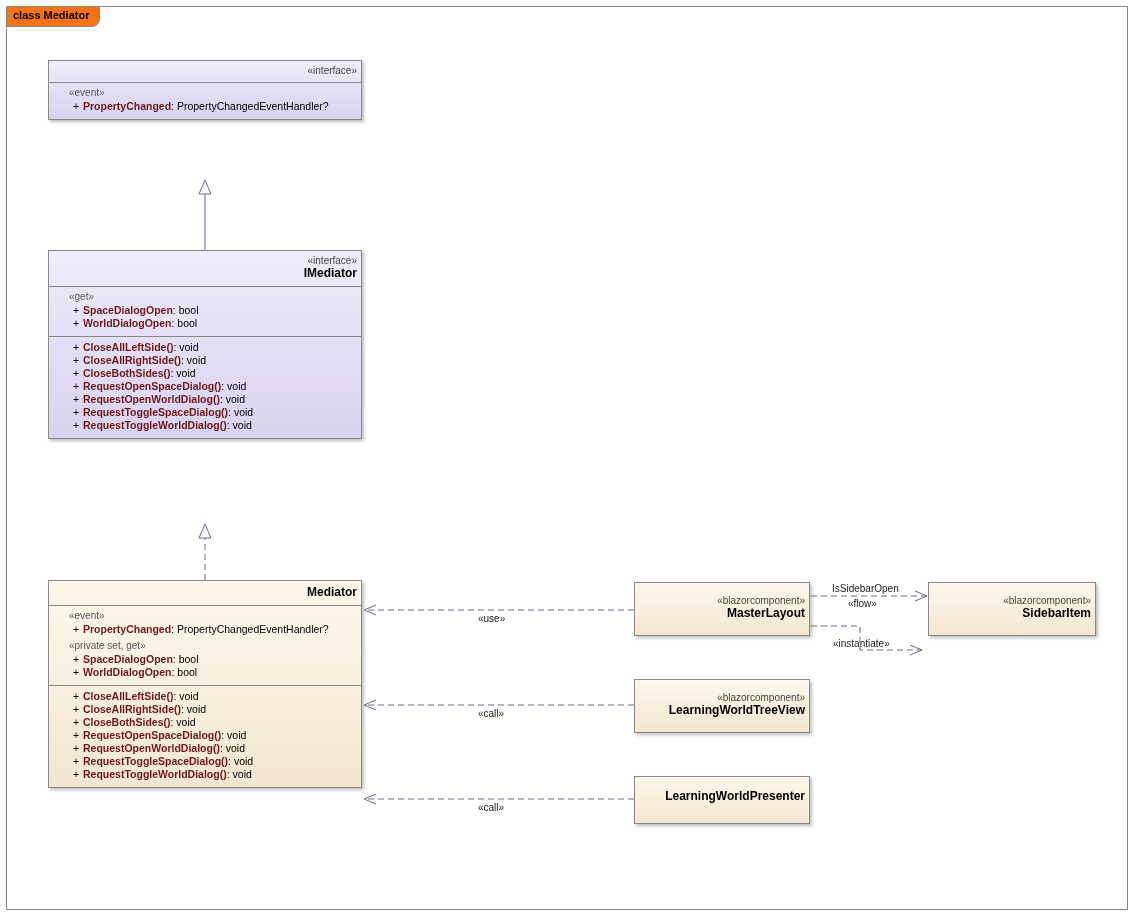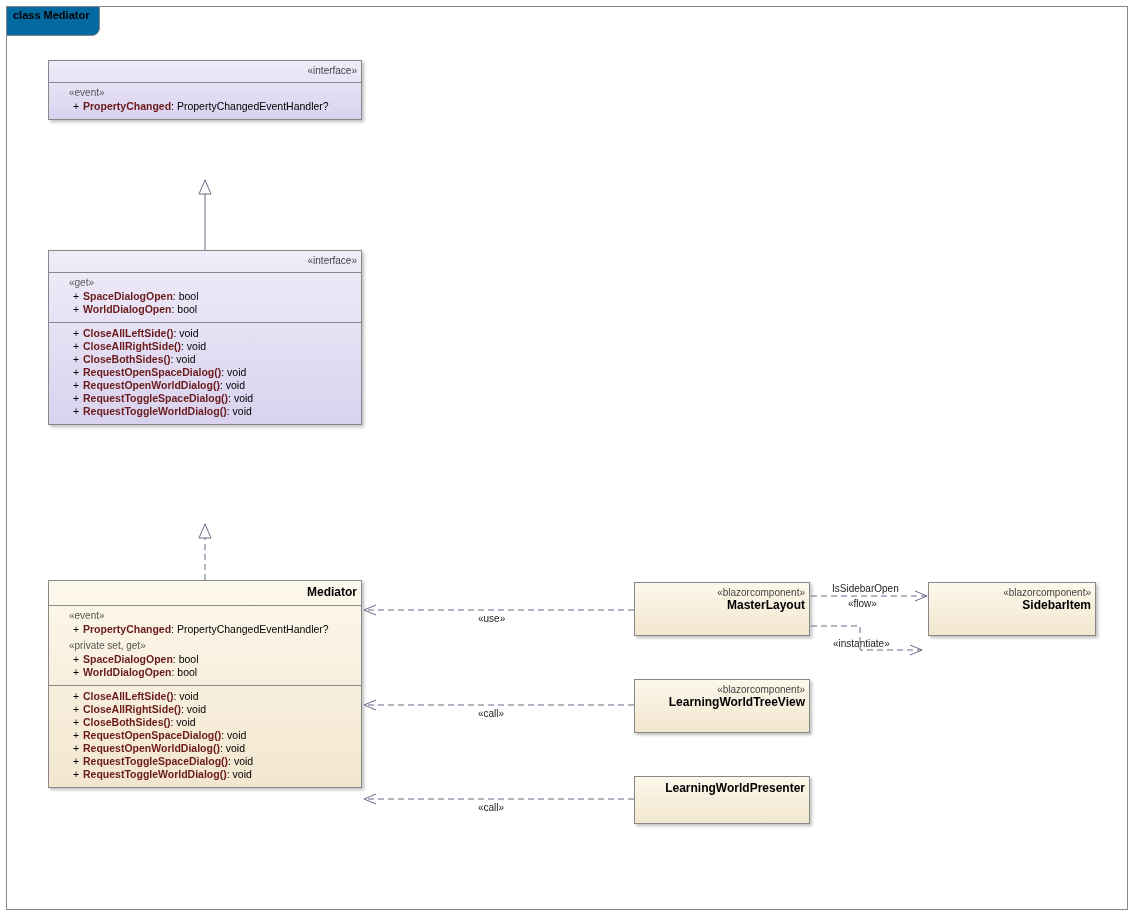--- a/index.html
+++ b/index.html
@@ -23,24 +23,24 @@
     top: 6px;
     width: 1122px;
     height: 904px;
     border: 1px solid #888;
     box-sizing: border-box;
   }
   .frame-tab {
     position: absolute;
     left: -1px;
     top: -1px;
-    padding: 2px 10px 14px 6px;
+    padding: 2px 10px 5px 6px;
     border: 1px solid #888;
     border-bottom-right-radius: 8px;
-    background: #0369a1;
+    background: #f97316;
     font-weight: bold;
     font-size: 11px;
   }
   .frame-tab .kw { font-weight: bold; }
   
   .classbox {
     position: absolute;
     border: 1px solid #888;
     box-shadow: 2px 2px 3px rgba(0,0,0,0.25);
     box-sizing: border-box;
@@ -93,21 +93,21 @@
     color: #000;
   }
   
   .simplebox {
     position: absolute;
     border: 1px solid #888;
     box-shadow: 2px 2px 3px rgba(0,0,0,0.25);
     background: linear-gradient(to bottom, #fdf8ec 0%, #f2e6cf 100%);
     box-sizing: border-box;
   }
-  .simplebox .hdr { border-bottom: none; padding: 4px 4px; }
+  .simplebox .hdr { border-bottom: none; padding: 12px 4px; }
   svg.overlay {
     position: absolute;
     left: 0;
     top: 0;
     pointer-events: none;
   }
   .relLabel {
     position: absolute;
     font-size: 10px;
     color: #222;
@@ -135,20 +135,21 @@
         <div class="memberline">
           <span class="vis">+</span>
           <span><span class="nm">PropertyChanged</span><span class="sig">: PropertyChangedEventHandler?</span></span>
         </div>
       </div>
   </div>
 
   <div id="box-imediator" class="classbox interface" style="left:48px; top:250px; width:314px;">
     <div class="hdr">
       <div class="stereo">«interface»</div>
+      <div class="title">IMediator</div>
     </div>
     <div class="section">
         <div class="label">«get»</div>
         <div class="memberline">
           <span class="vis">+</span>
           <span><span class="nm">SpaceDialogOpen</span><span class="sig">: bool</span></span>
         </div>
         <div class="memberline">
           <span class="vis">+</span>
           <span><span class="nm">WorldDialogOpen</span><span class="sig">: bool</span></span>

